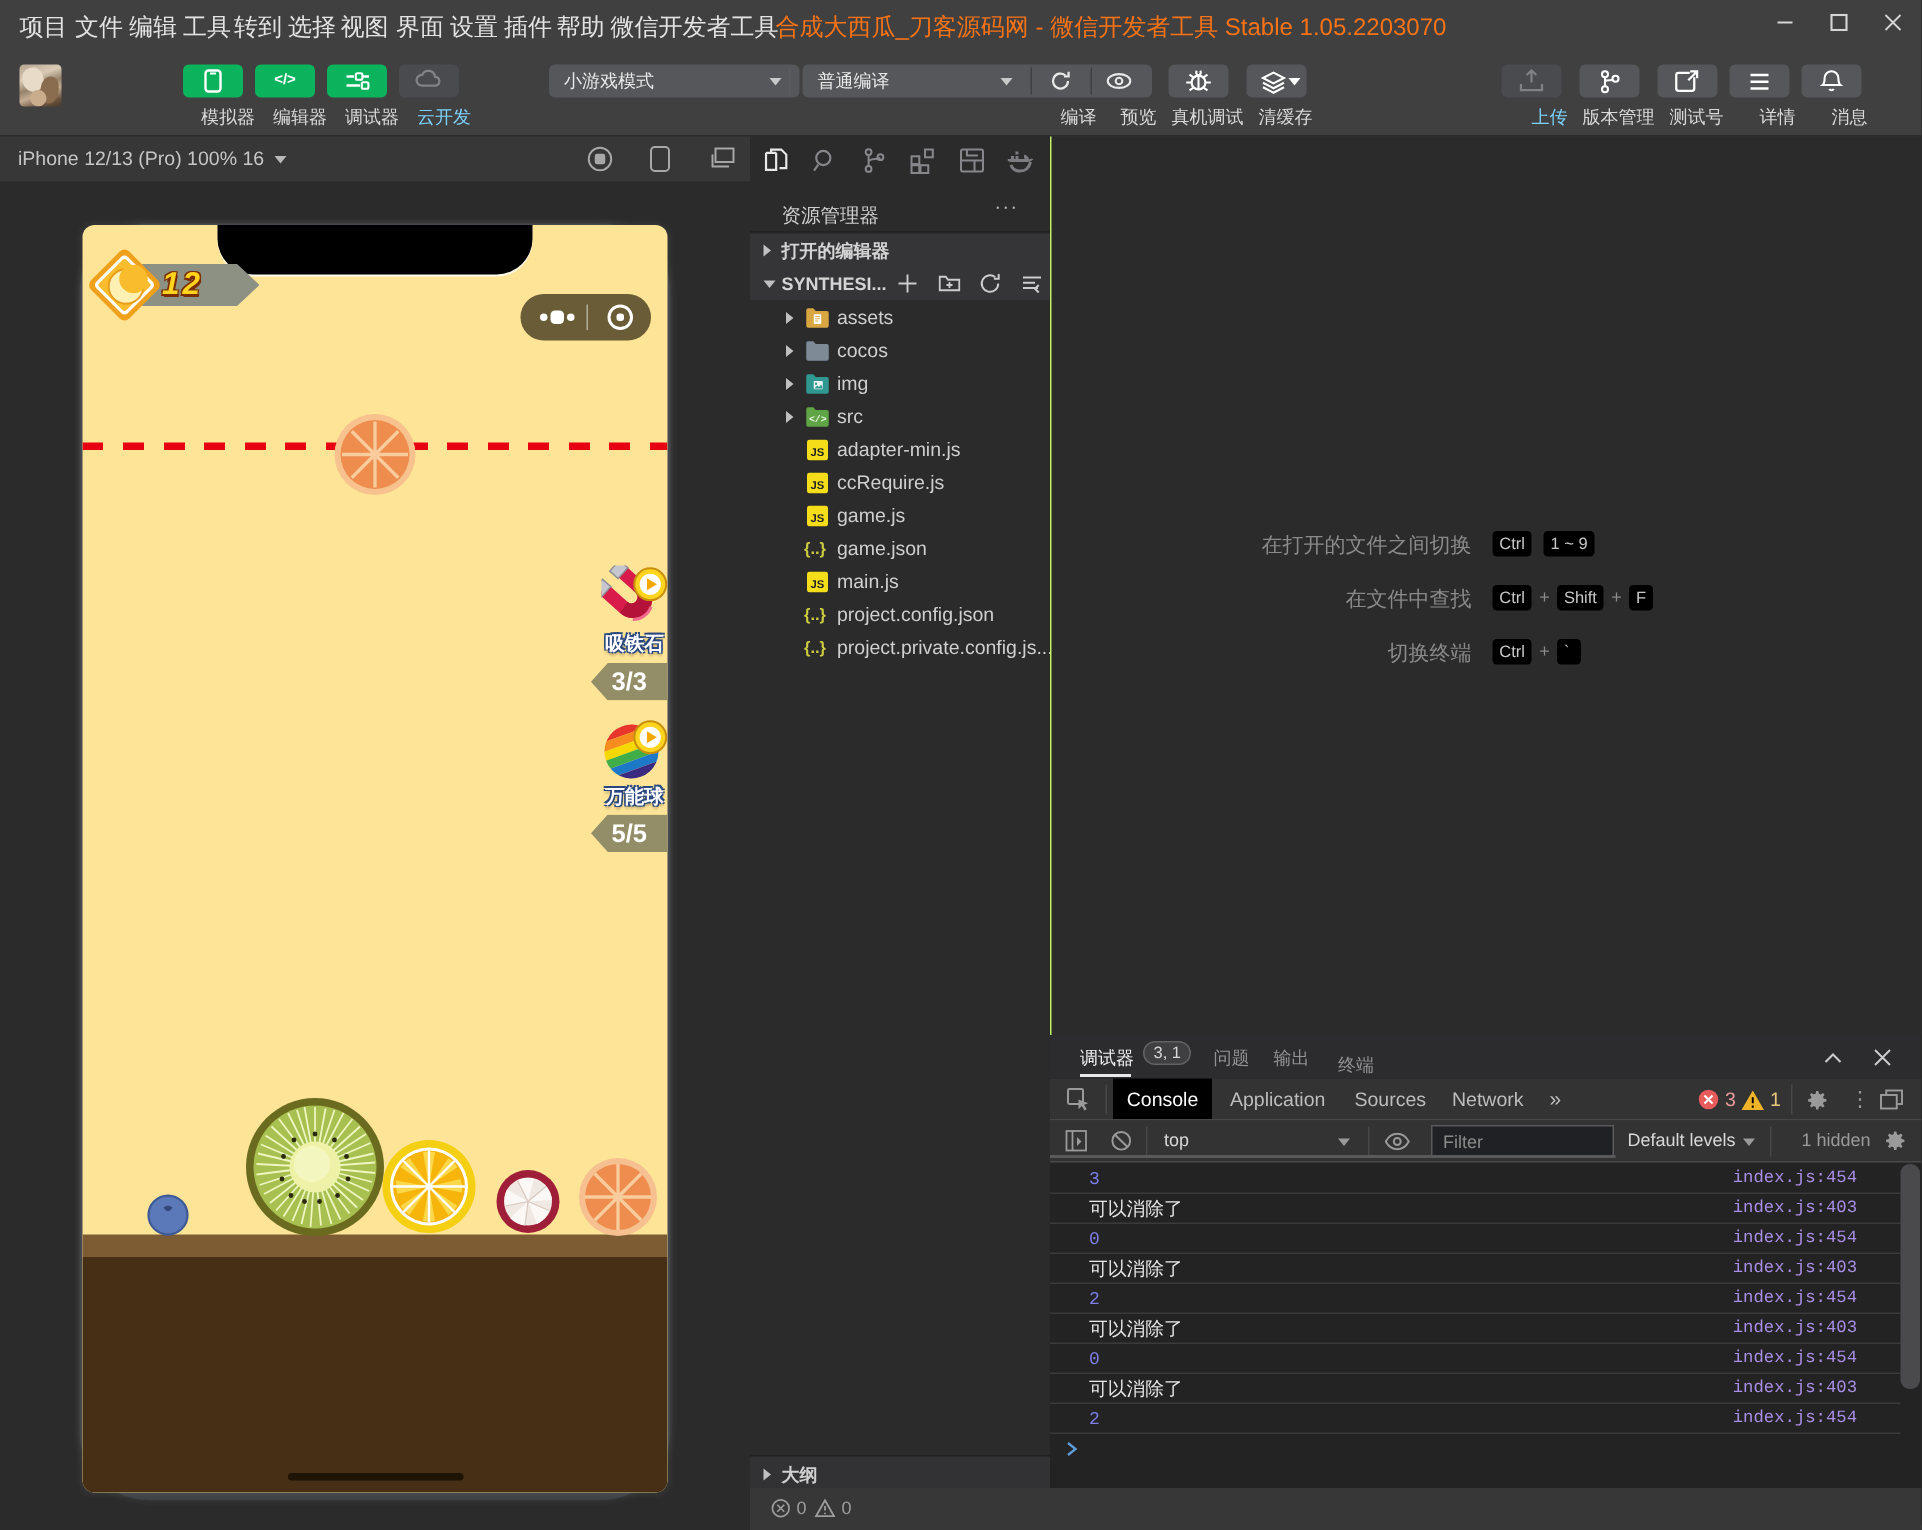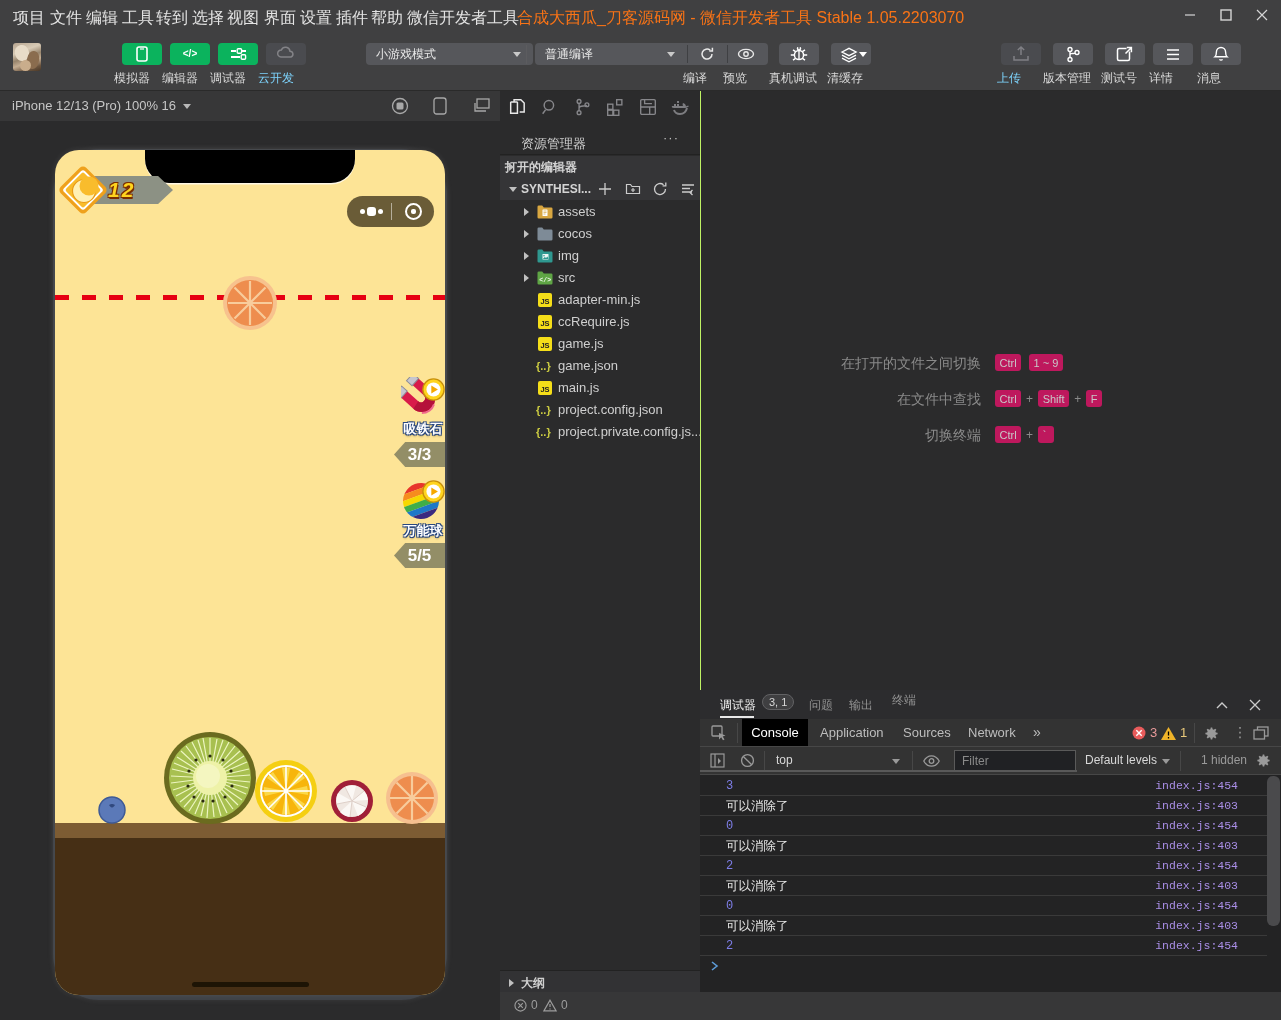--- a/index.html
+++ b/index.html
@@ -7,28 +7,28 @@
 #root{position:relative;width:1281px;height:1020px}
 
 #menubar{left:0;top:0;width:1281px;height:30px;background:#404041;color:#e3e3e3;font-size:16px}
 #menubar .m{position:absolute;top:8px;white-space:nowrap}
 #title{color:#f97316}
 .winbtn{position:absolute;top:0;width:30px;height:30px;color:#d5d5d5;text-align:center;line-height:30px;font-size:15px}
 #toolbar{left:0;top:30px;width:1281px;height:61px;background:#404041;border-bottom:1px solid #2a2a2a}
 .tbtn{position:absolute;top:13px;height:22px;border-radius:4px;background:#56575b}
 .tbtn.green{background:#0bb35d}
 .tbtn.dis{background:#4a4b4f}
-.tlabel{position:absolute;top:40px;height:15px;font-size:12px;color:#d9d9d9;text-align:left;white-space:nowrap}
+.tlabel{position:absolute;top:40px;height:15px;font-size:12px;color:#d9d9d9;text-align:right;white-space:nowrap}
 .tlabel.dis{color:#7dd3fc}
 .drop{position:absolute;top:13px;height:22px;background:#56575b;border-radius:4px;color:#e8e8e8;font-size:12px;line-height:22px;padding-left:10px}
 .caret{position:absolute;top:9px;width:0;height:0;border-left:4px solid transparent;border-right:4px solid transparent;border-top:5px solid #c9c9c9}
 
 #sim{left:0;top:91px;width:500px;height:929px;background:#2b2b2c}
 #simhead{position:absolute;left:0;top:0;width:500px;height:30px;background:#373738;color:#c6c6c6;font-size:13px;line-height:30px}
-#phone{position:absolute;left:55px;top:59px;width:390px;height:845px;border-radius:24px;background:#fde496;overflow:hidden;box-shadow:0 0 6px rgba(255,255,255,.10)}
+#phone{position:absolute;left:55px;top:59px;width:390px;height:845px;border-radius:8px;background:#fde496;overflow:hidden;box-shadow:0 0 6px rgba(255,255,255,.10)}
 #notch{position:absolute;left:90px;top:0;width:210px;height:33px;background:#000;border-radius:0 0 24px 24px;box-shadow:0 1.5px 0 rgba(255,255,255,.75)}
 #dash{position:absolute;left:0;top:145px;width:390px;height:5px;background:repeating-linear-gradient(90deg,#e60012 0 14px,transparent 14px 27px)}
 #ground1{position:absolute;left:0;top:673px;width:390px;height:15px;background:#7d5c33}
 #ground2{position:absolute;left:0;top:688px;width:390px;height:157px;background:#462f15}
 #homebar{position:absolute;left:137px;top:832px;width:117px;height:5px;border-radius:3px;background:#1d1405}
 .plab{position:absolute;width:80px;text-align:center;color:#fff;font-size:13px;font-weight:bold;text-shadow:-1px -1px 0 #29477e,1px -1px 0 #29477e,-1px 1px 0 #29477e,1px 1px 0 #29477e,0 2px 2px rgba(0,0,0,.3)}
 .ribbon{position:absolute;height:25px;background:rgba(82,88,74,.62);color:#fff;font-size:17px;font-weight:bold;text-align:center;line-height:25px;clip-path:polygon(0 50%,22% 0,100% 0,100% 100%,22% 100%)}
 
 #explorer{left:500px;top:91px;width:200px;height:903px;background:#2b2b2c;color:#cfcfcf;font-size:13px}
 #actbar{position:absolute;left:0;top:0;width:200px;height:31px;background:#2b2b2c}
@@ -39,21 +39,21 @@
 .arr{position:absolute;left:9px;top:7px;width:0;height:0}
 .arr.r{border-top:4px solid transparent;border-bottom:4px solid transparent;border-left:5px solid #c0c0c0}
 .arr.d{border-left:4px solid transparent;border-right:4px solid transparent;border-top:5px solid #c0c0c0;top:9px}
 #outline{position:absolute;left:0;top:879px;width:200px;height:22px;background:#323234;border-top:1px solid #222;font-weight:bold;font-size:12px;line-height:24px}
 #exstatus{position:absolute;left:0;top:901px;width:200px;height:28px;background:#373738;color:#9d9d9d;font-size:12px;line-height:26px}
 
 #editor{left:700px;top:91px;width:581px;height:599px;background:#2b2b2c;border-left:1px solid #bef264}
 .srow{position:absolute;height:24px;width:581px}
 .slabel{position:absolute;right:301px;top:3px;color:#8a8a8a;font-size:14px;white-space:nowrap}
 .keys{position:absolute;left:292px;top:2px;white-space:nowrap;font-size:12px;color:#c8c8c8}
-.kbd{display:inline-block;background:#be185d;border-radius:3px;padding:2.5px 4.5px;margin:0 2px;font-size:11px}
+.kbd{display:inline-block;background:#000000;border-radius:3px;padding:2.5px 4.5px;margin:0 2px;font-size:11px}
 .plus{display:inline-block;margin:0 3px;color:#8a8a8a}
 
 #debug{left:700px;top:690px;width:581px;height:302px;background:#232324}
 #dbghead{position:absolute;left:0;top:0;width:581px;height:29px;background:#2c2c2e;color:#929292;font-size:12px}
 #dtoolbar{position:absolute;left:0;top:29px;width:581px;height:28px;background:#333;color:#bdbdbd;font-size:13px;border-bottom:1px solid #474747}
 #ctoolbar{position:absolute;left:0;top:57px;width:581px;height:28px;background:#333;color:#bdbdbd;font-size:12px;border-bottom:1px solid #474747}
 .crow{position:absolute;left:0;width:567px;height:20px;border-bottom:1px solid #3a3a3a;font-size:12.5px;line-height:20px}
 .cnum{position:absolute;left:26px;color:#7e7ee8;font-family:"Liberation Mono",monospace;font-size:12px}
 .ctxt{position:absolute;left:26px;color:#e6e6e6}
 .clink{position:absolute;right:29px;color:#a98ee6;font-family:"Liberation Mono",monospace;font-size:11.5px}
@@ -356,21 +356,21 @@
           <rect x="4" y="4" width="2" height="2" fill="#7d7d81"></rect>
           <rect x="7" y="4" width="2" height="2" fill="#7d7d81"></rect>
           <rect x="7" y="1" width="2" height="2" fill="#7d7d81"></rect>
           <path d="M4 10c.8 2.4 2.8 4 6 4s6-2 7-6" fill="none" stroke="#7d7d81" stroke-width="2"></path>
         </svg>
   </div>
   <div id="exhead">
         <span style="position:absolute;left:21px;top:13px">资源管理器</span>
         <span style="position:absolute;left:163px;top:8px;letter-spacing:1px;color:#c0c0c0">···</span>
       </div>
-  <div class="sect" style="top:65px"><div class="arr r" style="top:7px"></div><span style="margin-left:5px">打开的编辑器</span></div>
+  <div class="sect" style="top:65px"><div class="arr r" style="top:7px"></div><span style="margin-left:21px">打开的编辑器</span></div>
   <div class="sect" style="top:87px"><div class="arr d"></div><span style="margin-left:21px">SYNTHESI...</span>
     <svg width="16" height="16" viewBox="0 0 16 16" style="position:absolute;left:97px;top:3px">
           <path d="M8 2v12M2 8h12" stroke="#cccccc" stroke-width="1.3"></path>
         </svg>
     <svg width="16" height="16" viewBox="0 0 16 16" style="position:absolute;left:125px;top:3px">
           <path d="M1.5 3.5h4l1.5 2h7.5v7h-13z" fill="none" stroke="#ccc" stroke-width="1.2"></path>
           <path d="M8 7v4M6 9h4" stroke="#ccc" stroke-width="1.2"></path>
         </svg>
     <svg width="16" height="16" viewBox="0 0 16 16" style="position:absolute;left:152px;top:3px">
           <path d="M13.5 8a5.5 5.5 0 1 1-2-4.2" fill="none" stroke="#ccc" stroke-width="1.3"></path>
@@ -482,21 +482,21 @@
         <div class="keys"><span class="kbd">Ctrl</span><span class="plus">+</span><span class="kbd">`&nbsp;</span></div>
       </div>
 </div>
 <div class="abs" id="debug">
   <div id="dbghead">
     <span style="position:absolute;left:20px;top:7px;color:#f0f0f0">调试器</span>
     <div style="position:absolute;left:20px;top:26px;width:34px;height:2px;background:#e8e8e8"></div>
     <span style="position:absolute;left:62px;top:4px;background:#3f3f41;border:1px solid #626264;border-radius:10px;padding:1px 6px;color:#d8d8d8;font-size:11px">3, 1</span>
     <span style="position:absolute;left:109px;top:7px">问题</span>
     <span style="position:absolute;left:149px;top:7px">输出</span>
-    <span style="position:absolute;left:192px;top:2px">终端</span>
+    <span style="position:absolute;left:192px;top:12px">终端</span>
     <svg width="12" height="8" viewBox="0 0 12 8" style="position:absolute;left:516px;top:11px">
           <path d="M1 7l5-5 5 5" fill="none" stroke="#ccc" stroke-width="1.4"></path>
         </svg>
     <svg width="12" height="12" viewBox="0 0 12 12" style="position:absolute;left:549px;top:9px">
           <path d="M1 1l10 10M11 1L1 11" stroke="#ccc" stroke-width="1.3"></path>
         </svg>
   </div>
   <div id="dtoolbar">
     <svg width="16" height="16" viewBox="0 0 16 16" style="position:absolute;left:11px;top:6px">
           <rect x="1" y="1" width="10" height="10" rx="1" fill="none" stroke="#9a9a9a" stroke-width="1.3"></rect>

